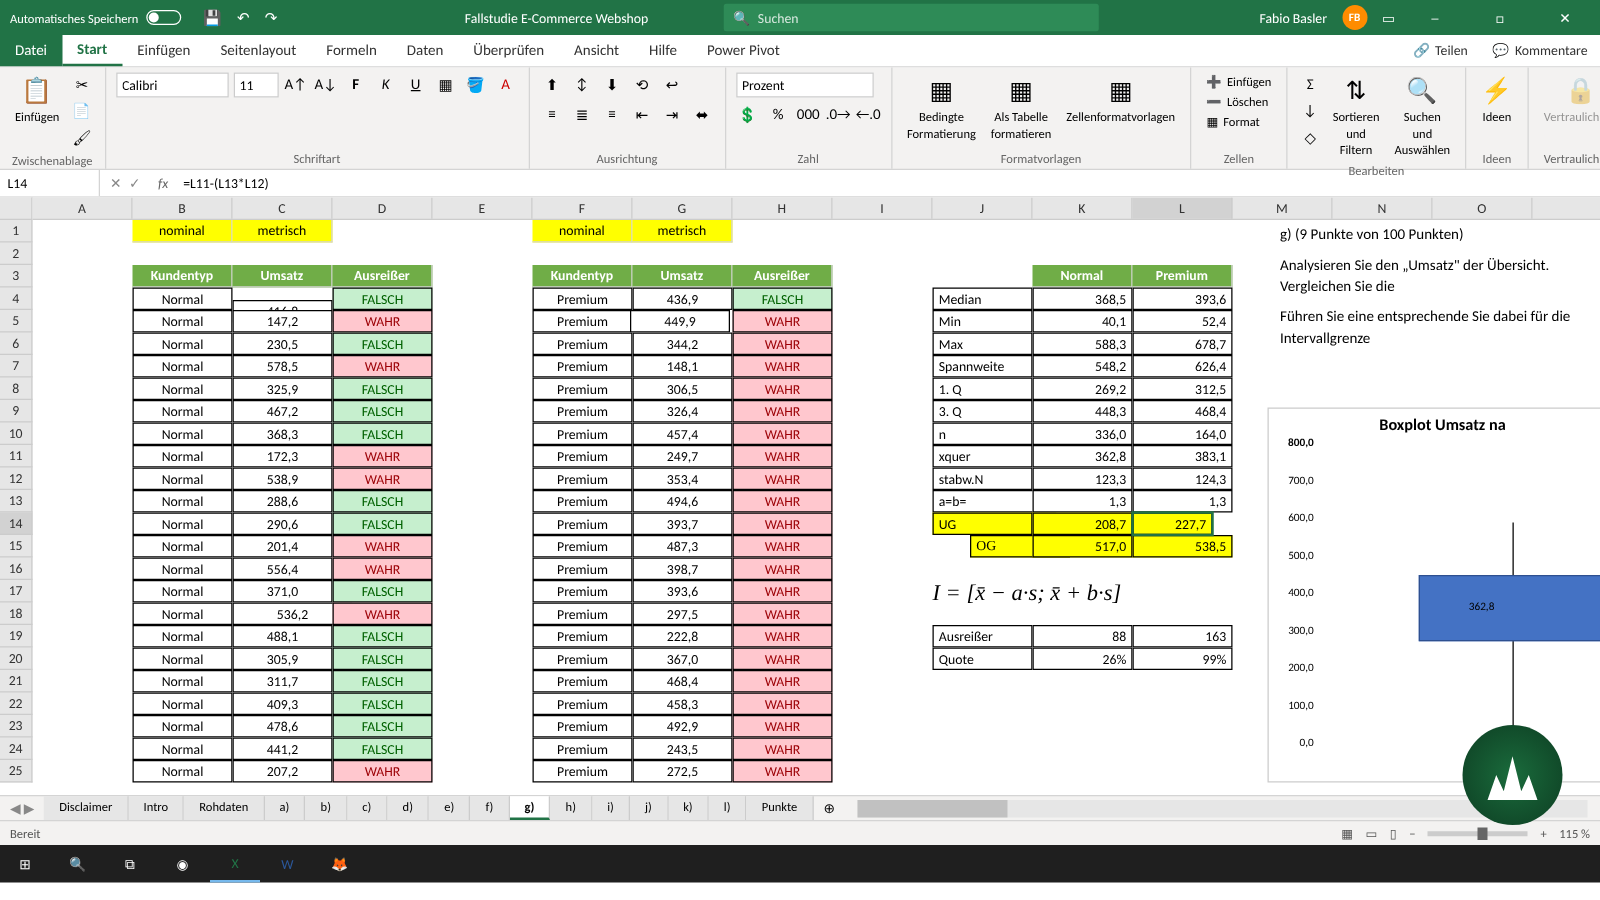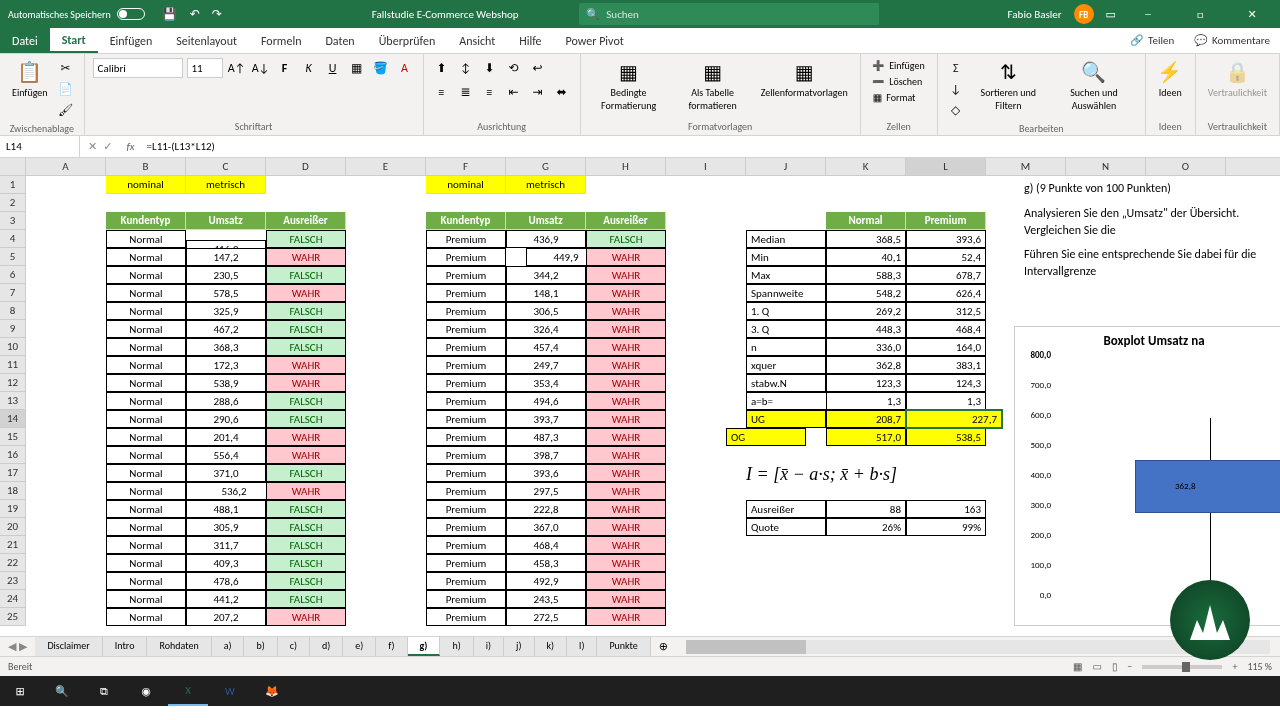--- a/index.html
+++ b/index.html
@@ -202,20 +202,33 @@
       <div class="icon-row">
         <span class="icon-btn">≡</span>
         <span class="icon-btn">≣</span>
         <span class="icon-btn">≡</span>
         <span class="icon-btn">⇤</span>
         <span class="icon-btn">⇥</span>
         <span class="icon-btn">⬌</span>
       </div>
     </div>
     <div class="group-label">Ausrichtung</div>
+  </div>
+  <div class="group">
+    <div class="group-content" style="flex-direction:column;gap:4px">
+      <input class="num-sel" value="Prozent" style="">
+      <div class="icon-row">
+        <span class="icon-btn">💲</span>
+        <span class="icon-btn">%</span>
+        <span class="icon-btn">000</span>
+        <span class="icon-btn">.0→</span>
+        <span class="icon-btn">←.0</span>
+      </div>
+    </div>
+    <div class="group-label">Zahl</div>
   </div>
   <div class="group">
     <div class="group-content">
       <div class="big-btn">
           <span class="icon">▦</span>
           <span>Bedingte Formatierung</span>
         </div>
       <div class="big-btn">
           <span class="icon">▦</span>
           <span>Als Tabelle formatieren</span>
@@ -408,21 +421,21 @@
         <div class="cell bold-border center" style="left: 80px; top: 414px; width: 80px;">Normal</div>
         <div class="cell bold-border center" style="left: 160px; top: 414px; width: 80px;">441,2</div>
         <div class="cell falsch bold-border center" style="left: 240px; top: 414px; width: 80px;">FALSCH</div>
         <div class="cell bold-border center" style="left: 80px; top: 432px; width: 80px;">Normal</div>
         <div class="cell bold-border center" style="left: 160px; top: 432px; width: 80px;">207,2</div>
         <div class="cell wahr bold-border center" style="left: 240px; top: 432px; width: 80px;">WAHR</div>
         <div class="cell bold-border center" style="left: 400px; top: 54px; width: 80px;">Premium</div>
         <div class="cell bold-border center" style="left: 480px; top: 54px; width: 80px;">436,9</div>
         <div class="cell falsch bold-border center" style="left: 560px; top: 54px; width: 80px;">FALSCH</div>
         <div class="cell bold-border center" style="left: 400px; top: 72px; width: 80px;">Premium</div>
-        <div class="cell bold-border center" style="left: 500px; top: 72px; width: 80px;">449,9</div>
+        <div class="cell bold-border center" style="left: 478px; top: 72px; width: 80px;">449,9</div>
         <div class="cell wahr bold-border center" style="left: 560px; top: 72px; width: 80px;">WAHR</div>
         <div class="cell bold-border center" style="left: 400px; top: 90px; width: 80px;">Premium</div>
         <div class="cell bold-border center" style="left: 480px; top: 90px; width: 80px;">344,2</div>
         <div class="cell wahr bold-border center" style="left: 560px; top: 90px; width: 80px;">WAHR</div>
         <div class="cell bold-border center" style="left: 400px; top: 108px; width: 80px;">Premium</div>
         <div class="cell bold-border center" style="left: 480px; top: 108px; width: 80px;">148,1</div>
         <div class="cell wahr bold-border center" style="left: 560px; top: 108px; width: 80px;">WAHR</div>
         <div class="cell bold-border center" style="left: 400px; top: 126px; width: 80px;">Premium</div>
         <div class="cell bold-border center" style="left: 480px; top: 126px; width: 80px;">306,5</div>
         <div class="cell wahr bold-border center" style="left: 560px; top: 126px; width: 80px;">WAHR</div>
@@ -504,22 +517,22 @@
         <div class="cell bold-border right" style="left: 800px; top: 180px; width: 80px;">362,8</div>
         <div class="cell bold-border right" style="left: 880px; top: 180px; width: 80px;">383,1</div>
         <div class="cell bold-border " style="left: 720px; top: 198px; width: 80px;">stabw.N</div>
         <div class="cell bold-border right" style="left: 800px; top: 198px; width: 80px;">123,3</div>
         <div class="cell bold-border right" style="left: 880px; top: 198px; width: 80px;">124,3</div>
         <div class="cell bold-border " style="left: 720px; top: 216px; width: 99px;">a=b=</div>
         <div class="cell bold-border right" style="left: 800px; top: 216px; width: 80px;">1,3</div>
         <div class="cell bold-border right" style="left: 880px; top: 216px; width: 80px;">1,3</div>
         <div class="cell hl-yellow bold-border " style="left: 720px; top: 234px; width: 80px;">UG</div>
         <div class="cell hl-yellow bold-border right" style="left: 800px; top: 234px; width: 80px;">208,7</div>
-        <div class="cell hl-yellow bold-border right selected" style="left: 880px; top: 234px; width: 96px;">227,7</div>
-        <div class="cell hl-yellow bold-border " style="left: 700px; top: 252px; width: 80px;">OG</div>
+        <div class="cell hl-yellow bold-border right selected" style="left: 880px; top: 234px; width: 64px;">227,7</div>
+        <div class="cell hl-yellow bold-border " style="left: 750px; top: 252px; width: 80px; font-family: Liberation Serif, serif;">OG</div>
         <div class="cell hl-yellow bold-border right" style="left: 800px; top: 252px; width: 80px;">517,0</div>
         <div class="cell hl-yellow bold-border right" style="left: 880px; top: 252px; width: 80px;">538,5</div>
         <div class="formula-img" style="left: 720px; top: 288px;">I = [x̄ − a·s; x̄ + b·s]</div>
         <div class="cell bold-border " style="left: 720px; top: 324px; width: 80px;">Ausreißer</div>
         <div class="cell bold-border right" style="left: 800px; top: 324px; width: 80px;">88</div>
         <div class="cell bold-border right" style="left: 880px; top: 324px; width: 80px;">163</div>
         <div class="cell bold-border " style="left: 720px; top: 342px; width: 80px;">Quote</div>
         <div class="cell bold-border right" style="left: 800px; top: 342px; width: 80px;">26%</div>
         <div class="cell bold-border right" style="left: 880px; top: 342px; width: 80px;">99%</div>
       </div>

